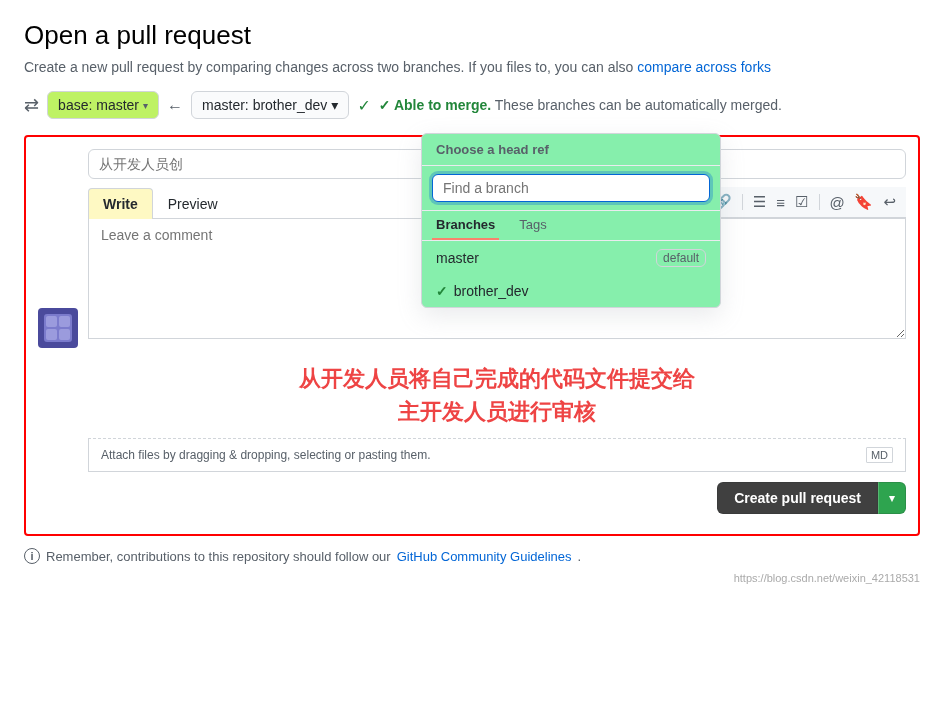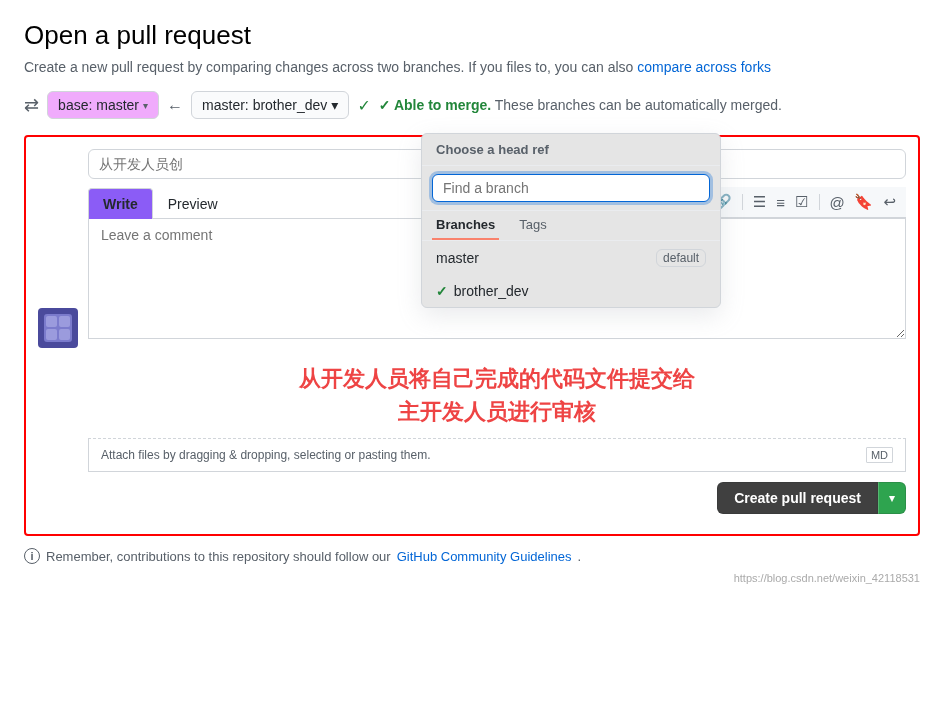--- a/index.html
+++ b/index.html
@@ -32,21 +32,21 @@
       margin-bottom: 16px;
       position: relative;
     }
     .branch-btn {
       display: flex;
       align-items: center;
       gap: 4px;
       padding: 5px 10px;
       border: 1px solid #d1d5da;
       border-radius: 6px;
-      background: #f0abfc;
+      background: #bef264;
       cursor: pointer;
       font-size: 14px;
       color: #24292e;
     }
     .branch-btn .caret {
       font-size: 10px;
       color: #586069;
     }
     .compare-btn {
       background: #fafbfc;
@@ -122,21 +122,21 @@
       cursor: pointer;
       border: 1px solid transparent;
       border-bottom: none;
       border-radius: 4px 4px 0 0;
       color: #24292e;
       background: transparent;
       position: relative;
       bottom: -1px;
     }
     .tab.active {
-      background: #8b5cf6;
+      background: #fef9c3;
       border-color: #d1d5da;
       border-bottom-color: #fff;
       font-weight: 600;
     }
     .toolbar-icon {
       color: #586069;
       cursor: pointer;
       font-size: 15px;
       padding: 2px;
     }
@@ -231,21 +231,21 @@
       font-size: 11px;
       font-weight: bold;
       color: #586069;
     }
     
     .dropdown-overlay {
       position: absolute;
       top: 42px;
       left: 230px;
       width: 300px;
-      background: #e5e5e5;
+      background: #86efac;
       border: 1px solid #d1d5da;
       border-radius: 6px;
       box-shadow: 0 8px 24px rgba(149,157,165,0.2);
       z-index: 100;
     }
     .dropdown-header {
       padding: 8px 14px;
       font-size: 13px;
       font-weight: 600;
       color: #586069;

